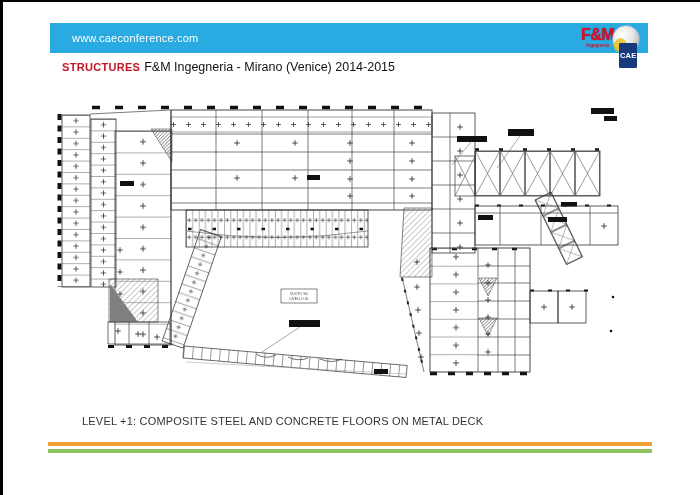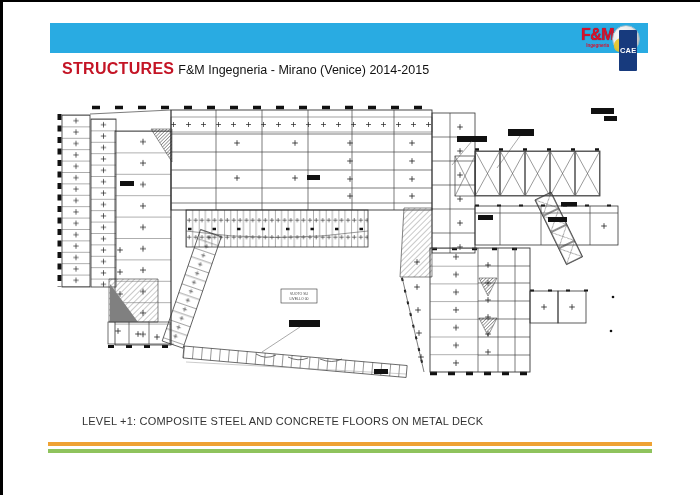--- a/index.html
+++ b/index.html
@@ -24,26 +24,26 @@
   .cae-logo{
     position:absolute;left:562px;top:2px;width:26px;height:26px;border-radius:50%;
     background:radial-gradient(circle at 35% 35%, #ffffff 0%, #e8e8e8 45%, #9a9a9a 100%);
     border:1px solid #8fb9cc;
   }
   .cae-crescent{
     position:absolute;left:1px;bottom:0px;width:12px;height:14px;border-radius:50%;
     background:#e6c425;transform:rotate(25deg);opacity:.9;
   }
   .cae-text{
-    position:absolute;left:6px;top:4px;background:#173a7d;color:#fff;
-    font-size:7.5px;font-weight:bold;padding:16px 1px;letter-spacing:.2px;border-radius:1px;
+    position:absolute;left:6px;top:17px;background:#173a7d;color:#fff;
+    font-size:7.5px;font-weight:bold;padding:8px 1px;letter-spacing:.2px;border-radius:1px;
   }
 
   .title-line{position:absolute;left:62px;top:60px;font-size:12.5px;white-space:nowrap;}
-  .title-lead{color:#c41425;font-weight:bold;font-size:16px;letter-spacing:.3px;}
+  .title-lead{color:#c41425;font-weight:bold;font-size:11px;letter-spacing:.3px;}
   .title-rest{color:#111;margin-left:4px;}
 
   .plan-wrap{position:absolute;left:55px;top:95px;width:590px;height:310px;}
 
   .caption{position:absolute;left:62px;top:415px;font-size:11px;color:#333;
     letter-spacing:.2px;white-space:nowrap;margin-left:20px;}
 
   .stripe-orange{position:absolute;left:48px;top:442px;width:604px;height:3.5px;background:#efa233;}
   .stripe-green{position:absolute;left:48px;top:448.5px;width:604px;height:4px;background:#8fc35d;}
 
@@ -51,20 +51,21 @@
   svg .blob{fill:#111;stroke:none;}
   svg text{font-family:"Liberation Sans",sans-serif;}
 </style>
 </head>
 <body>
 
 <div class="edge-left"></div>
 <div class="edge-top"></div>
 
 <div class="header-bar">
+  <span class="header-url">www.caeconference.com</span>
   <div class="fm-logo">
     <div class="fm-main">F&amp;M</div>
     <div class="fm-sub">Ingegneria</div>
   </div>
   <div class="cae-logo">
     <div class="cae-crescent"></div>
     <div class="cae-text">CAE</div>
   </div>
 </div>
 

